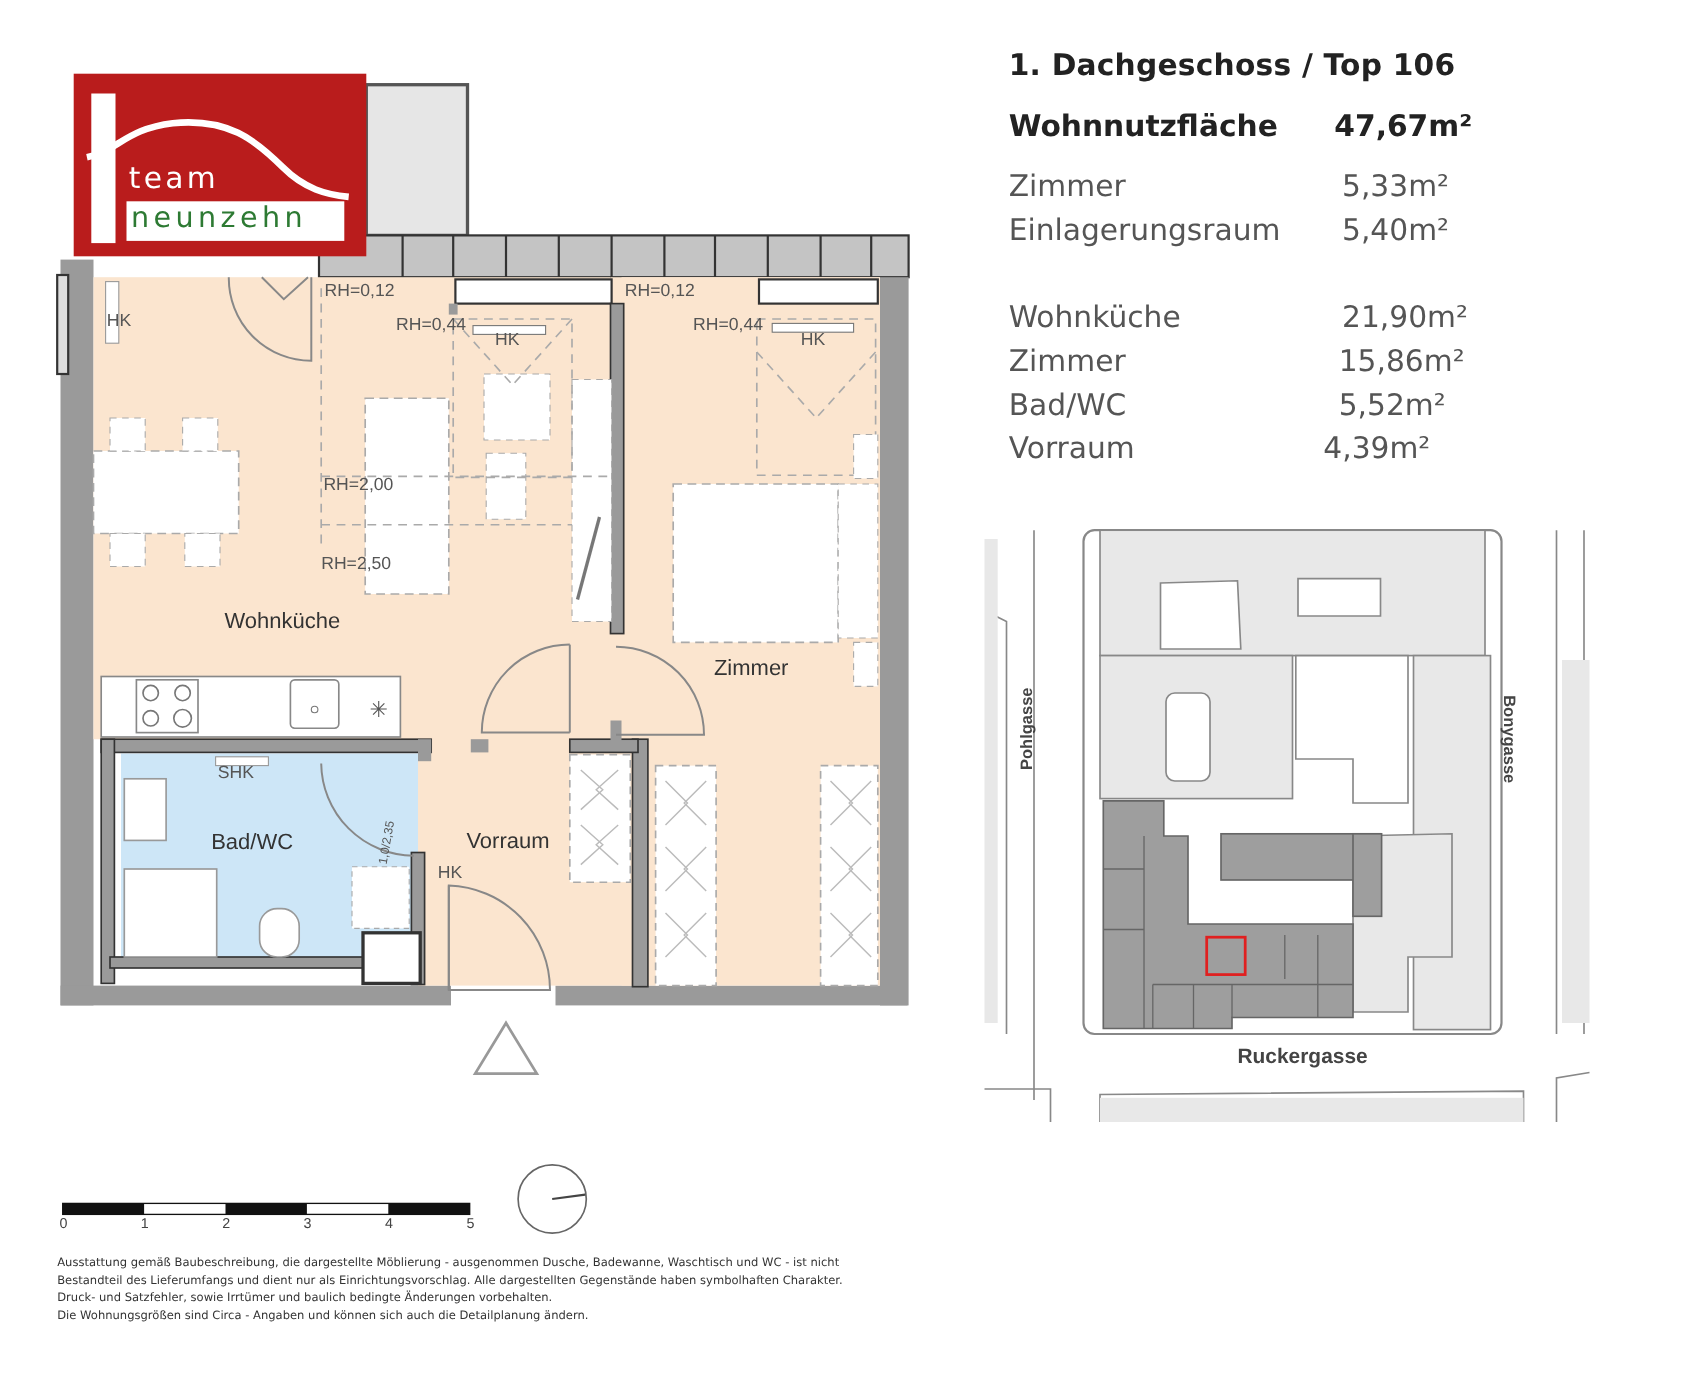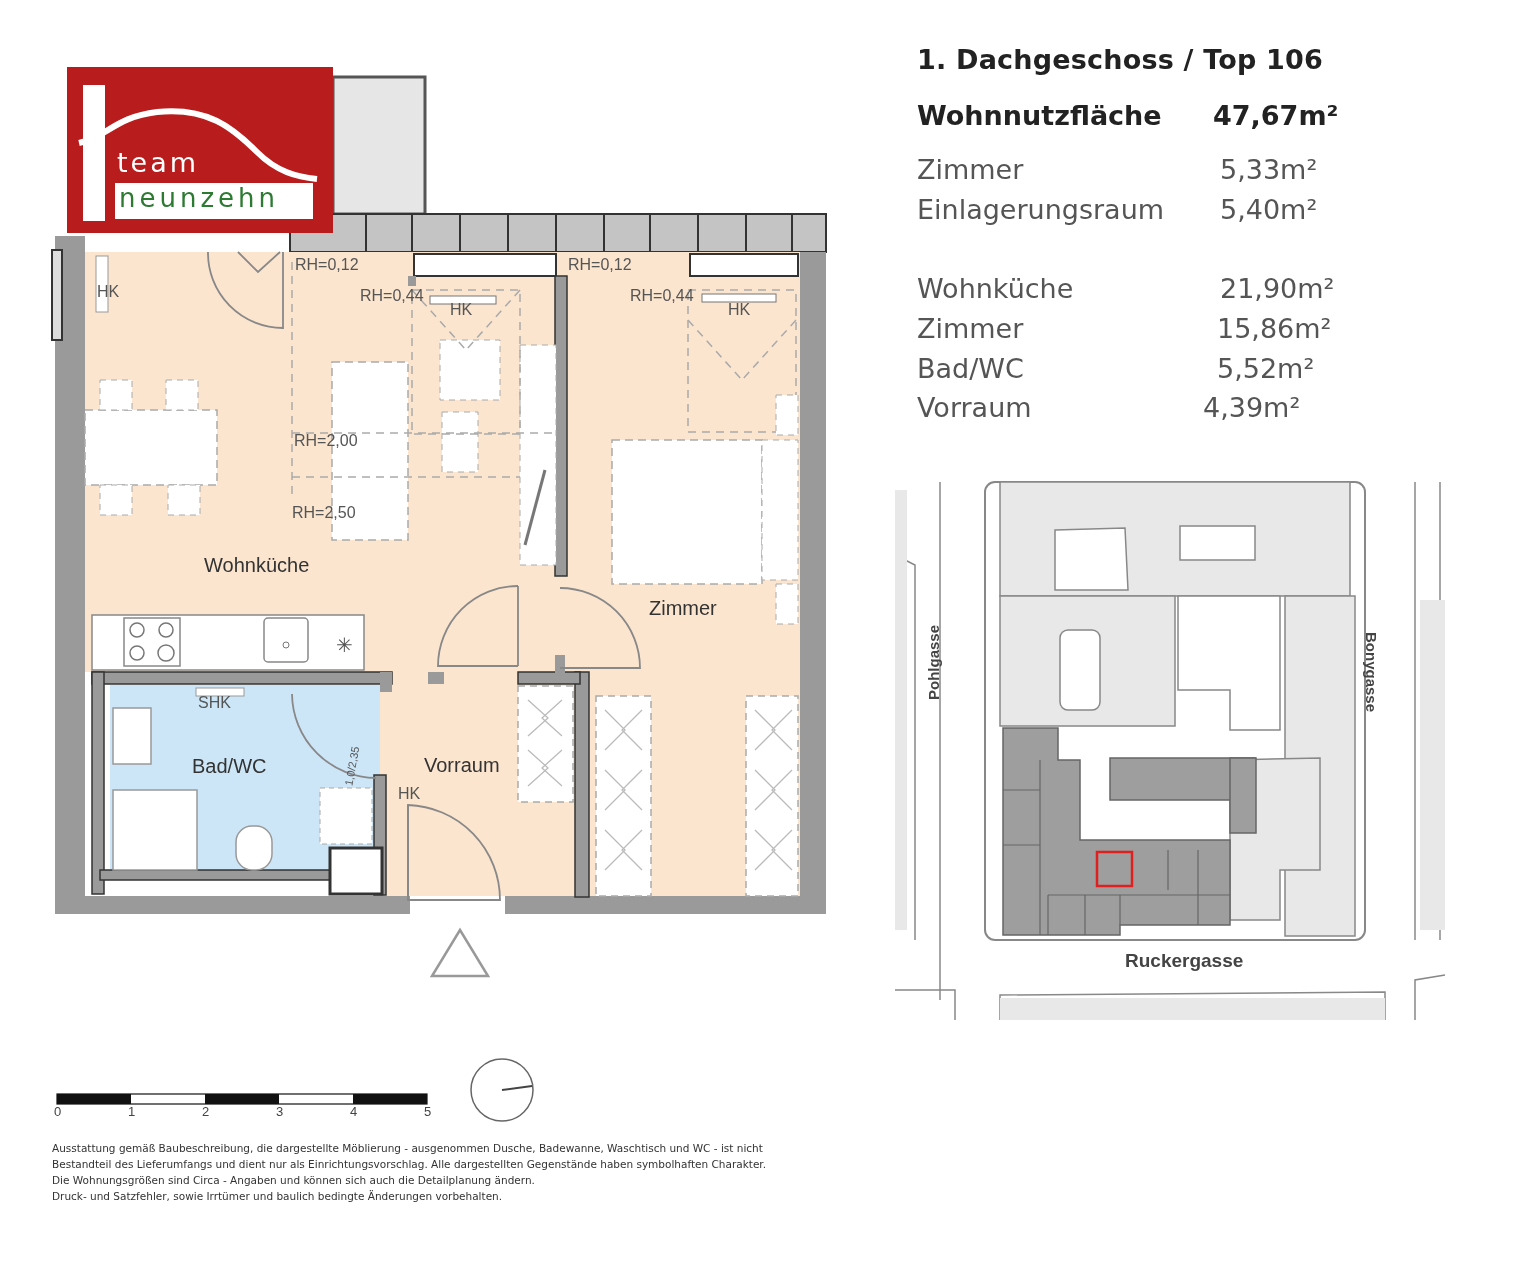--- a/index.html
+++ b/index.html
@@ -272,15 +272,15 @@
 <span class="scale-num" style="left:54px">0</span>
 <span class="scale-num" style="left:128px">1</span>
 <span class="scale-num" style="left:202px">2</span>
 <span class="scale-num" style="left:276px">3</span>
 <span class="scale-num" style="left:350px">4</span>
 <span class="scale-num" style="left:424px">5</span>
 
 <div class="disclaimer">
   <div>Ausstattung gemäß Baubeschreibung, die dargestellte Möblierung - ausgenommen Dusche, Badewanne, Waschtisch und WC - ist nicht</div>
   <div>Bestandteil des Lieferumfangs und dient nur als Einrichtungsvorschlag. Alle dargestellten Gegenstände haben symbolhaften Charakter.</div>
+  <div>Druck- und Satzfehler, sowie Irrtümer und baulich bedingte Änderungen vorbehalten.</div>
   <div>Die Wohnungsgrößen sind Circa - Angaben und können sich auch die Detailplanung ändern.</div>
-  <div>Druck- und Satzfehler, sowie Irrtümer und baulich bedingte Änderungen vorbehalten.</div>
 </div>
 
 </body></html>

